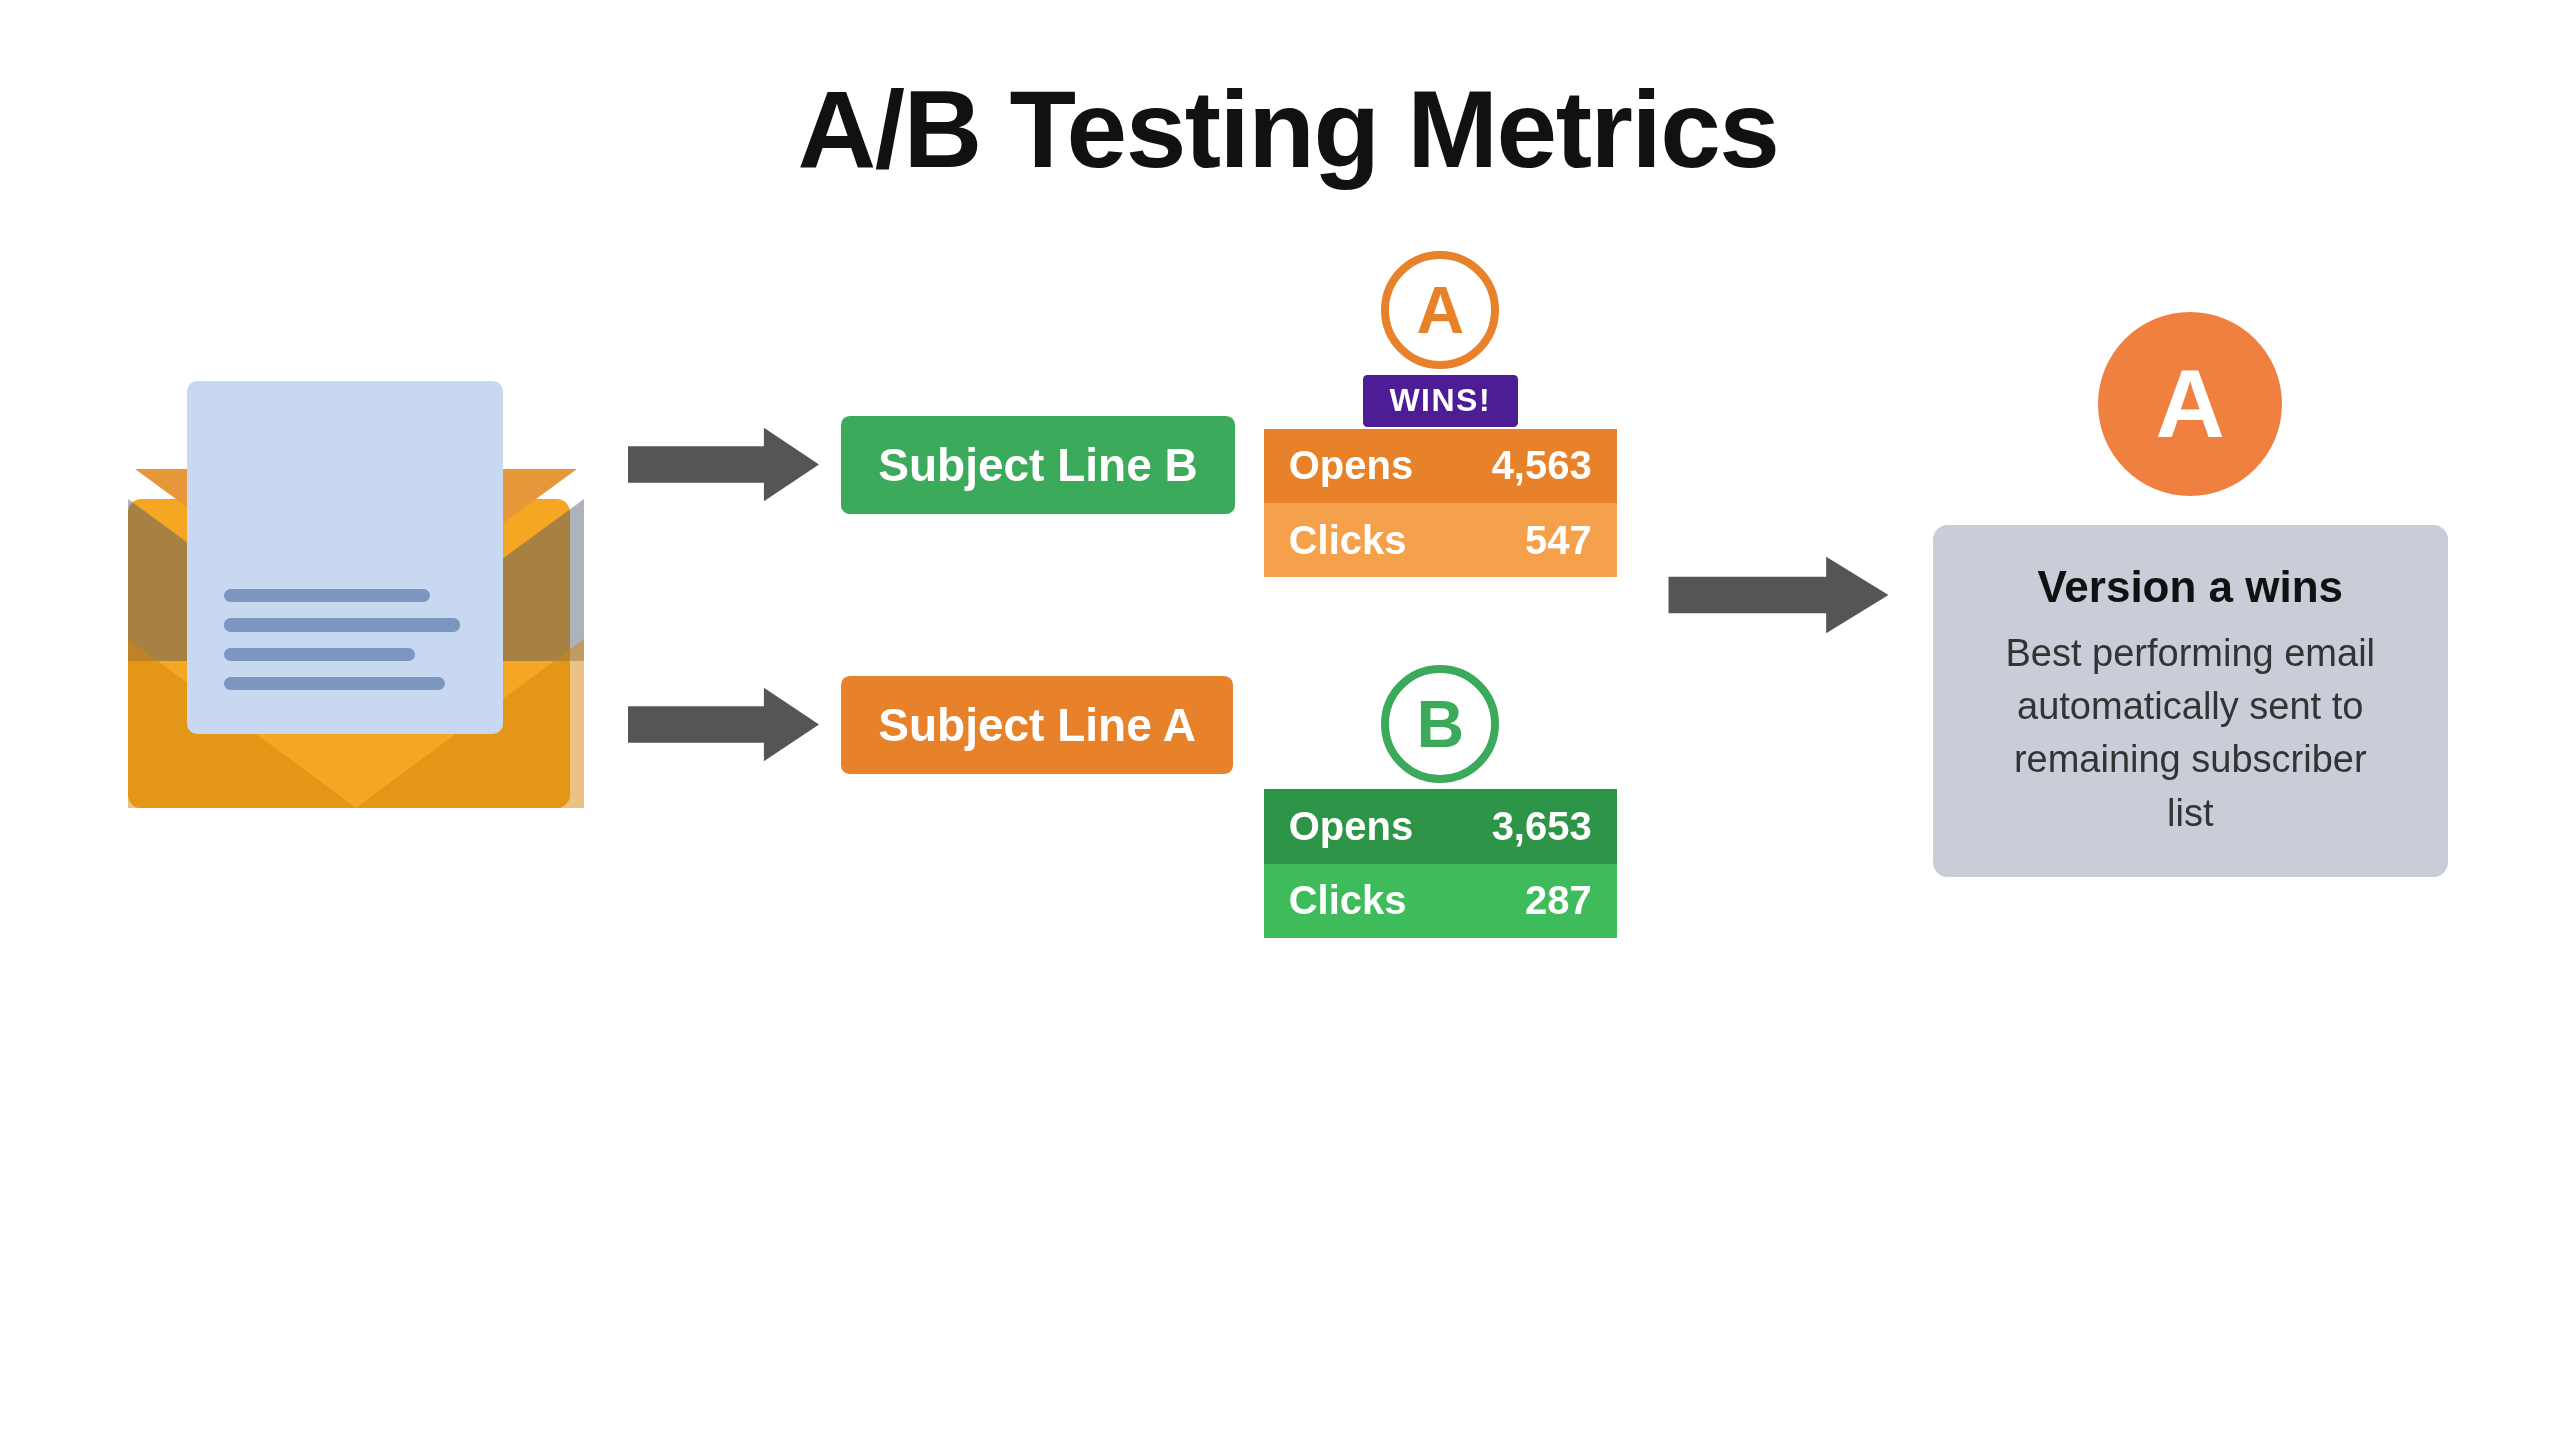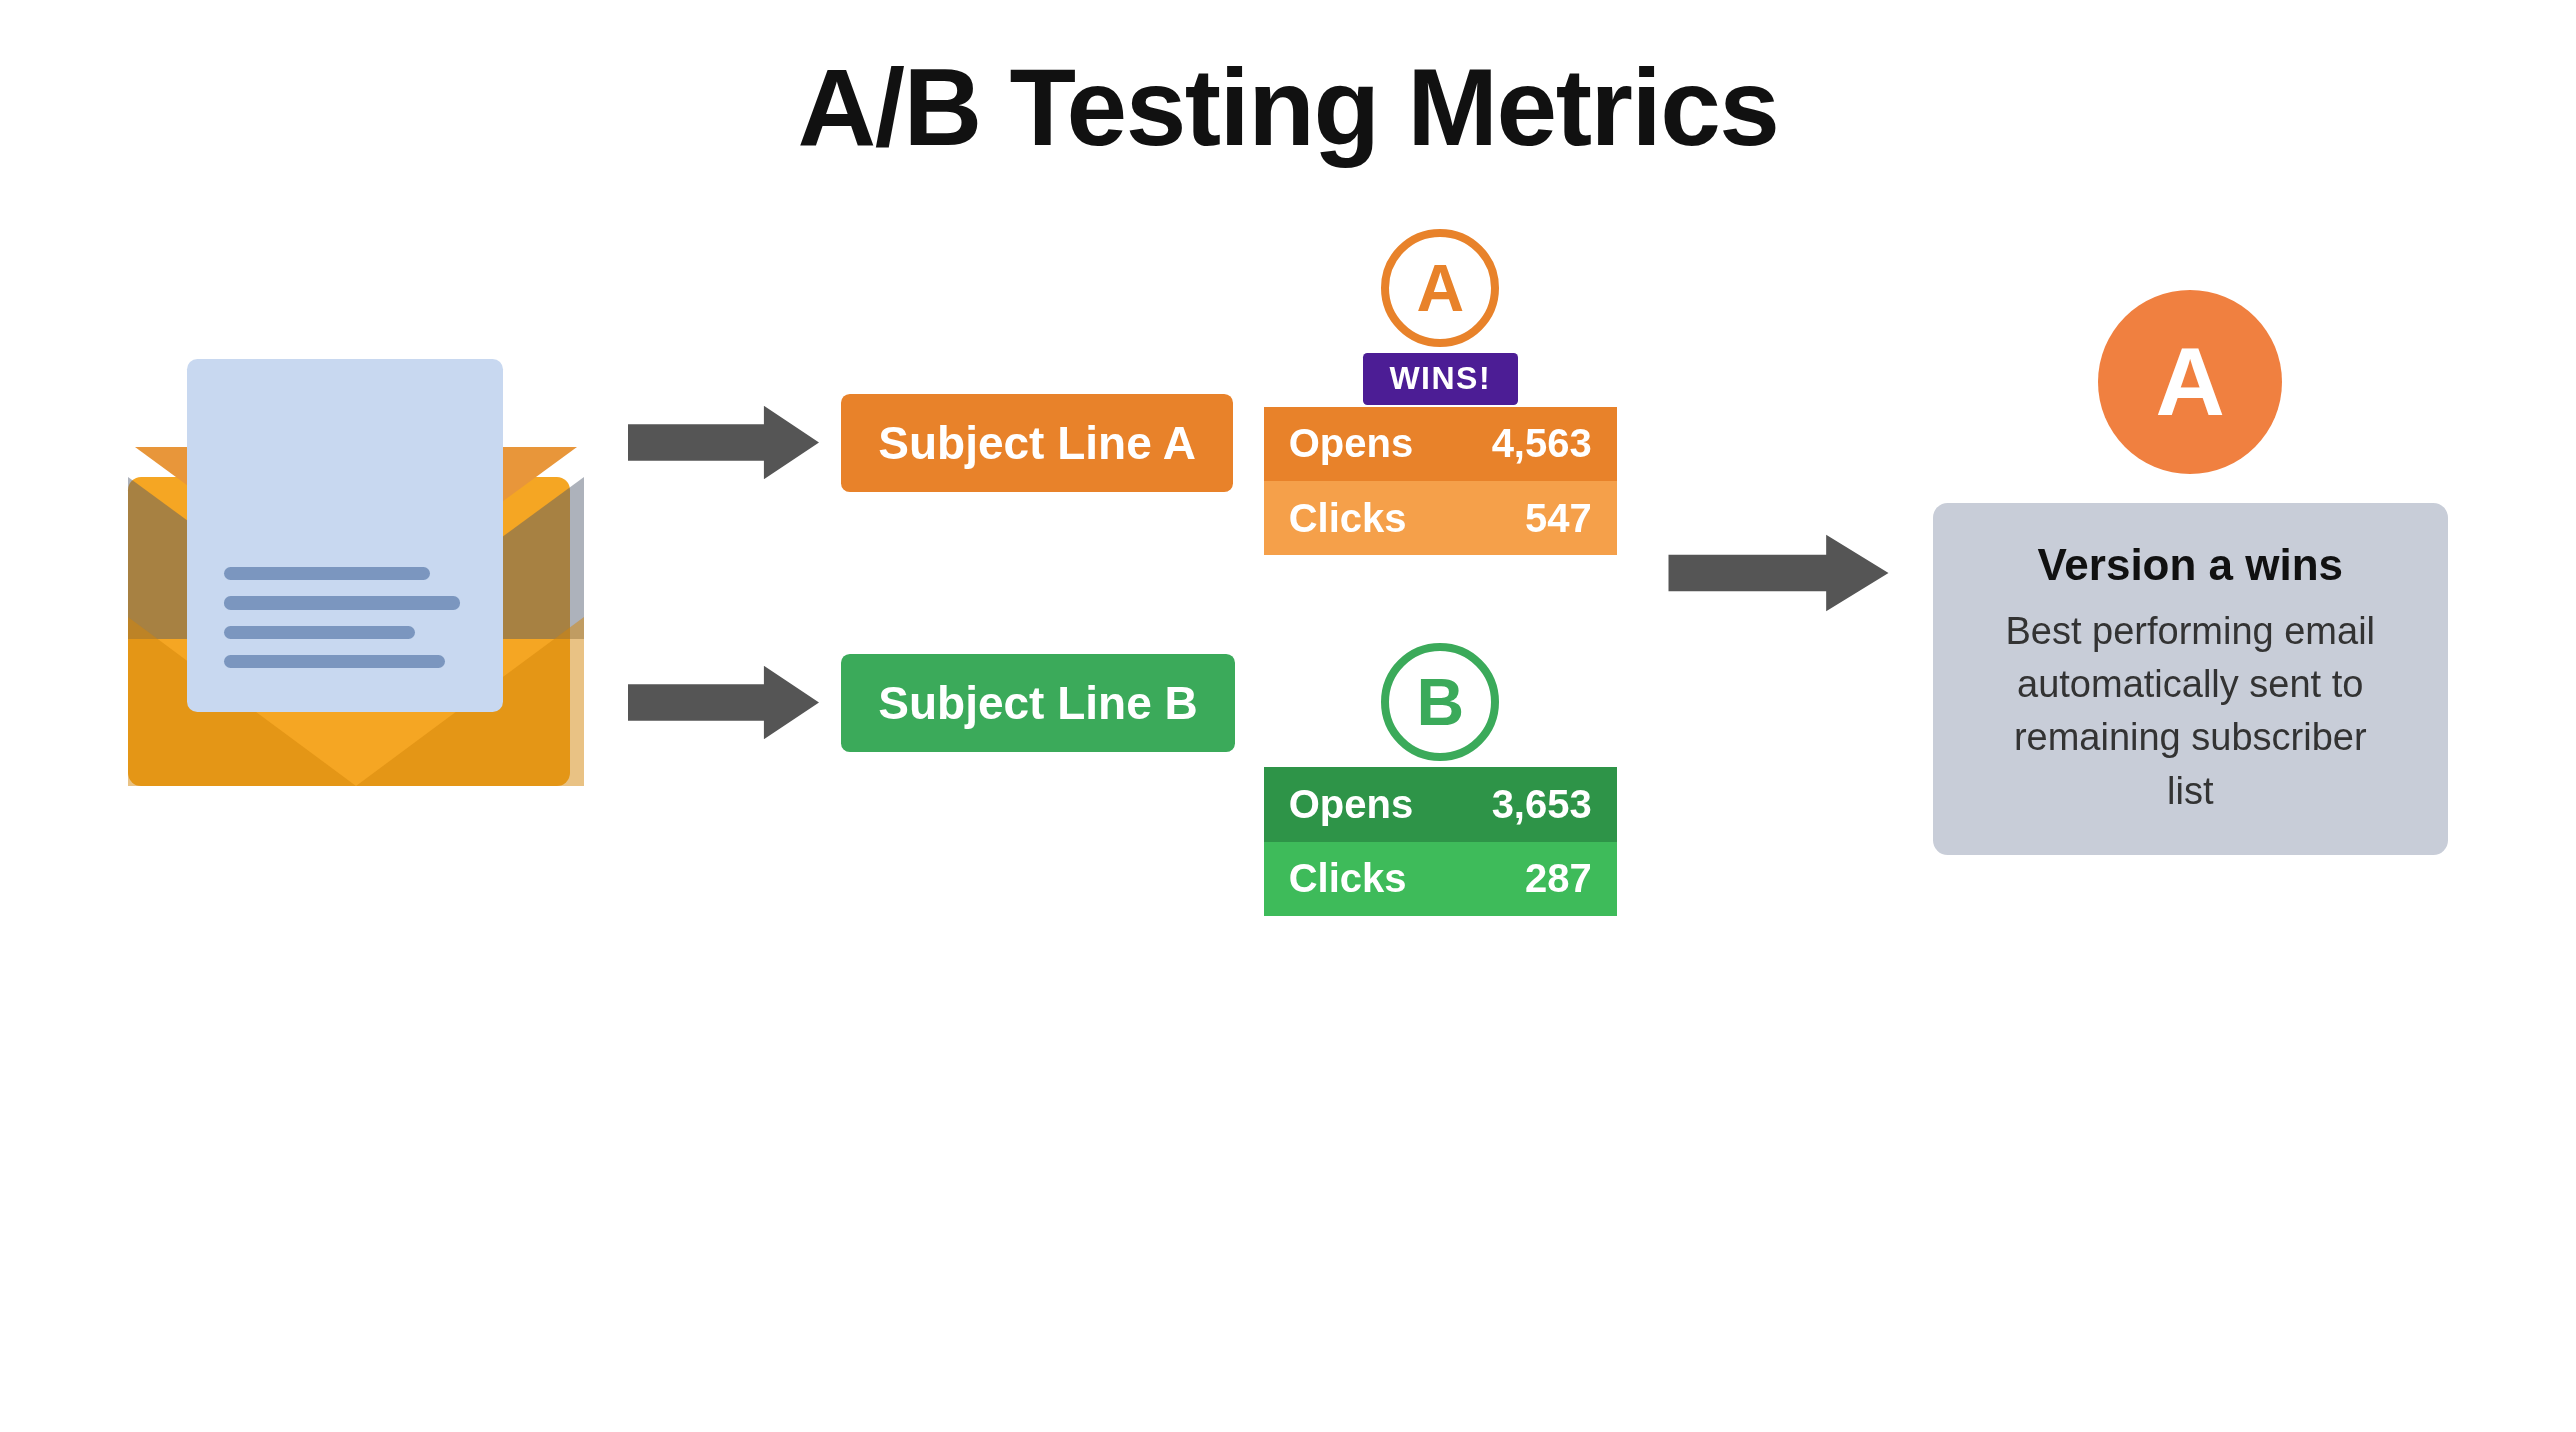--- a/index.html
+++ b/index.html
@@ -13,21 +13,21 @@
       display: flex;
       flex-direction: column;
       align-items: center;
       justify-content: flex-start;
     }
 
     .page-title {
       font-size: 109px;
       font-weight: 900;
       color: #111111;
-      margin-top: 44px;
+      margin-top: 66px;
       margin-bottom: 59px;
       letter-spacing: -1.5px;
     }
 
     .main-content {
       display: flex;
       flex-direction: row;
       align-items: center;
       justify-content: center;
       width: 100%;
@@ -353,30 +353,30 @@
   </div>
 
   <div style="display:flex; flex-direction:column; gap:162px; align-items:flex-start; flex-shrink:0;">
 
     <div style="display:flex; align-items:center; gap:22px;">
       <div class="arrow-right">
         <svg viewBox="0 0 260 110" xmlns="http://www.w3.org/2000/svg">
           <polygon points="0,30 185,30 185,5 260,55 185,105 185,80 0,80" fill="#555555"></polygon>
         </svg>
       </div>
-      <div class="subject-label-a">Subject Line A</div>
+      <div class="subject-label-b">Subject Line B</div>
     </div>
 
     <div style="display:flex; align-items:center; gap:22px;">
       <div class="arrow-right">
         <svg viewBox="0 0 260 110" xmlns="http://www.w3.org/2000/svg">
           <polygon points="0,30 185,30 185,5 260,55 185,105 185,80 0,80" fill="#555555"></polygon>
         </svg>
       </div>
-      <div class="subject-label-b">Subject Line B</div>
+      <div class="subject-label-a">Subject Line A</div>
     </div>
   </div>
 
   <div class="metrics-column">
 
     <div class="metric-group">
       <div class="metric-circle-a">A</div>
       <div class="wins-badge">WINS!</div>
       <div class="metric-table">
         <div class="metric-row-a-dark">

